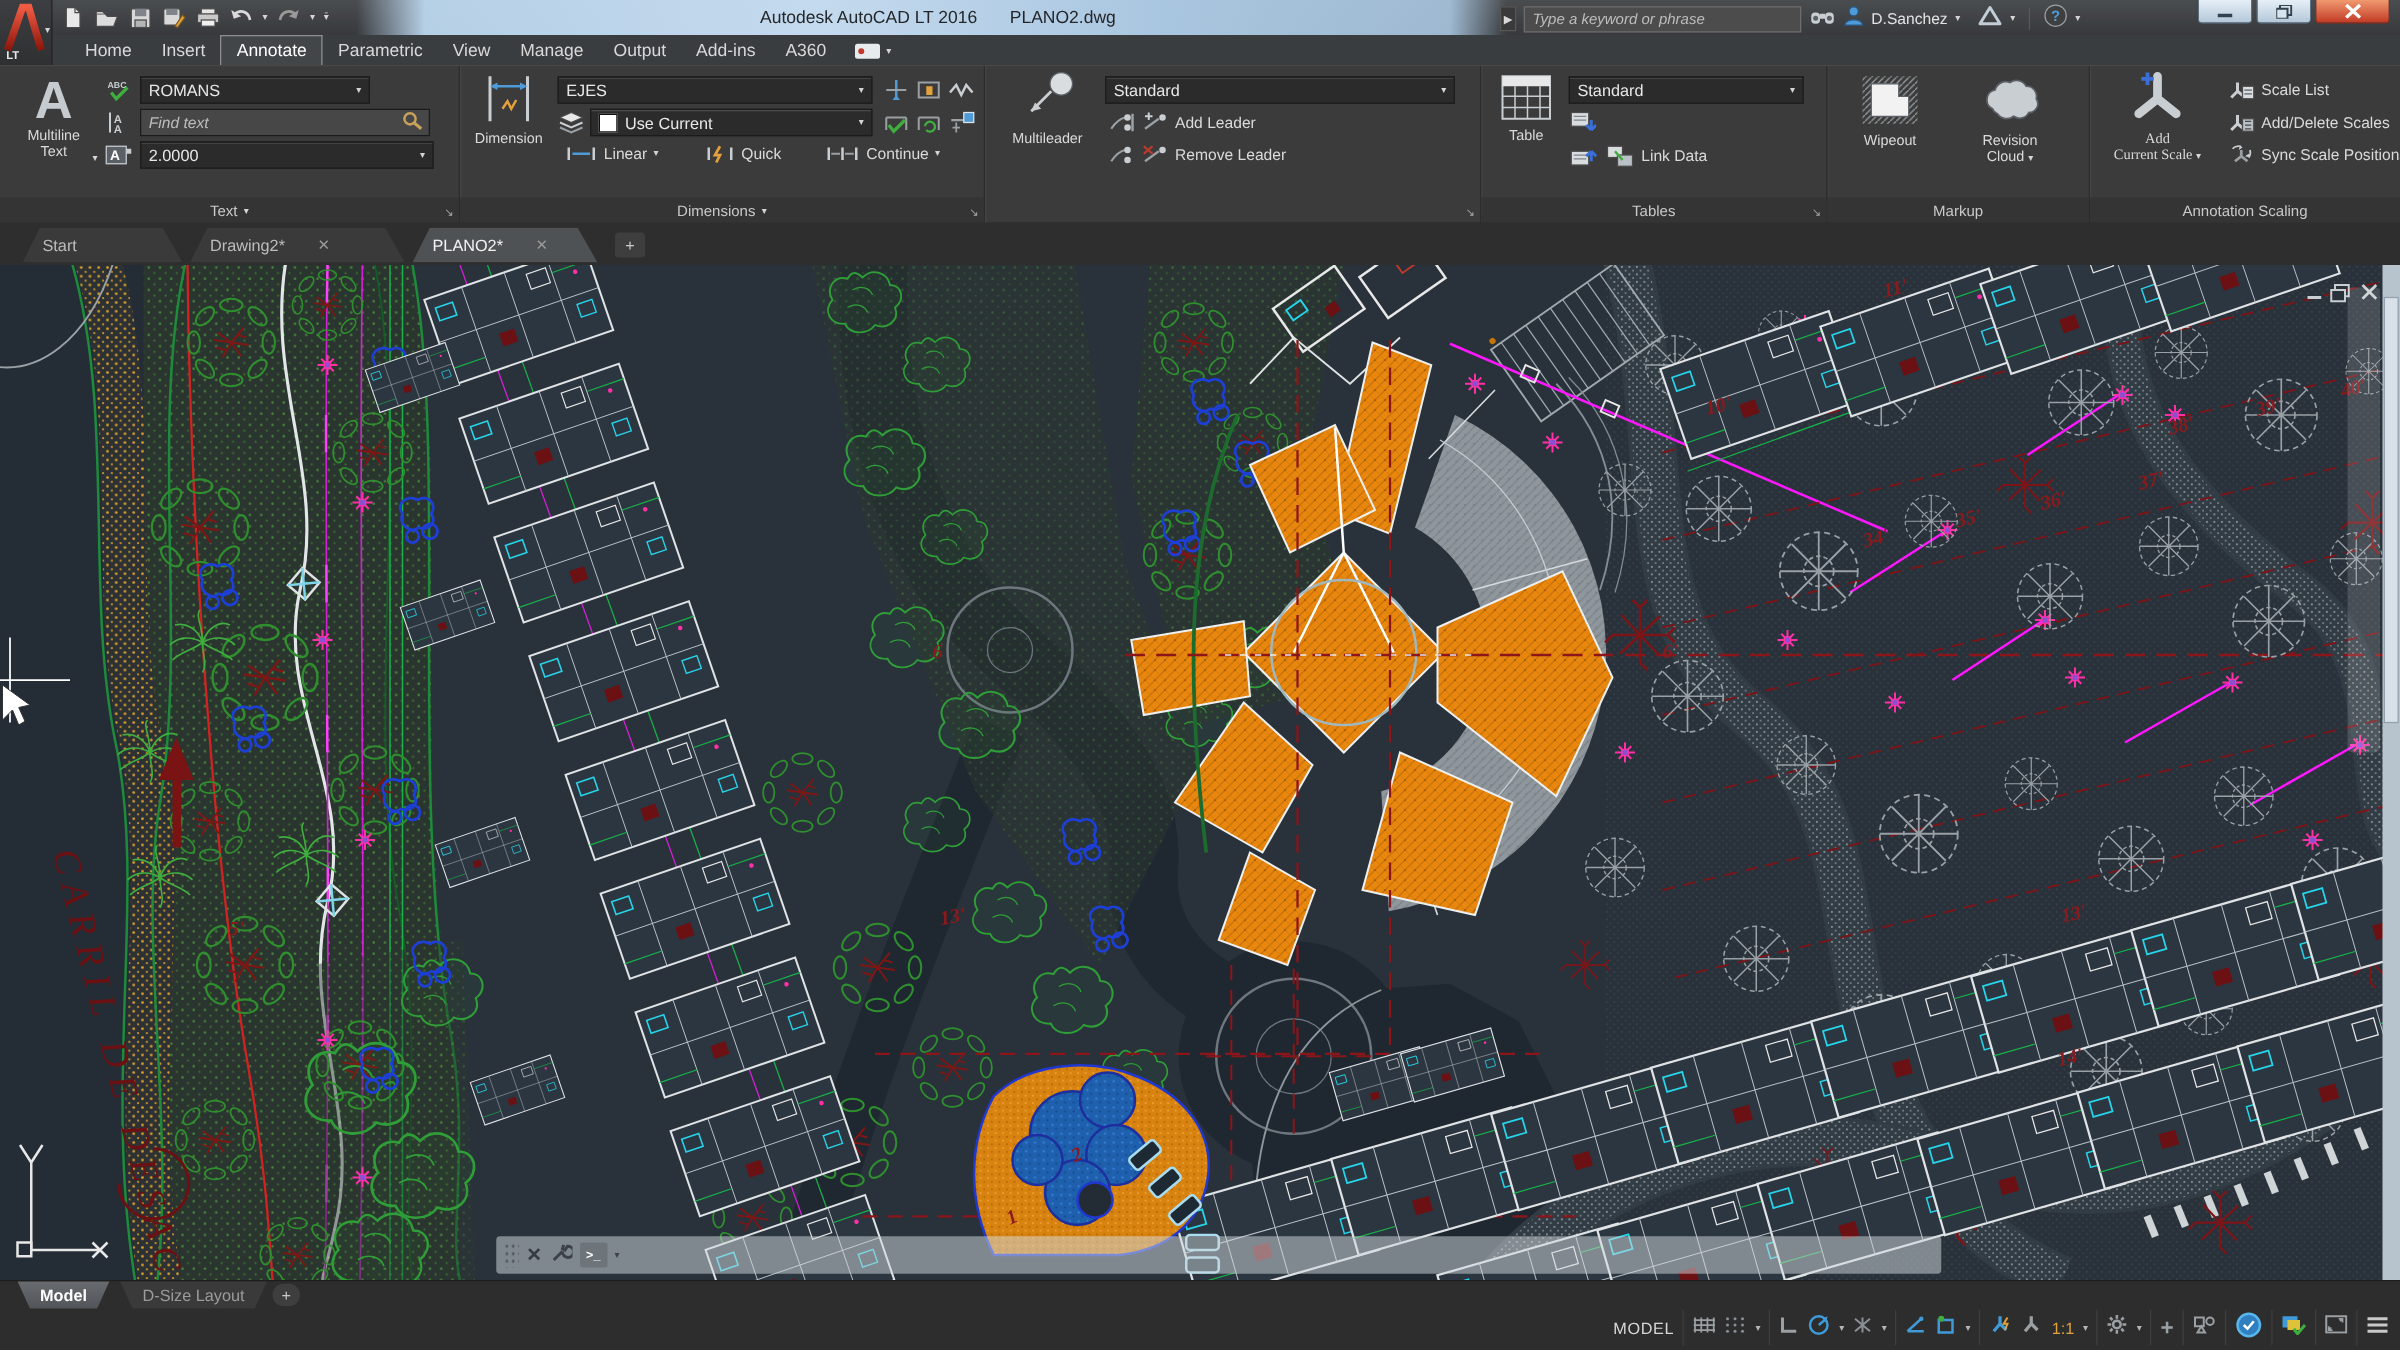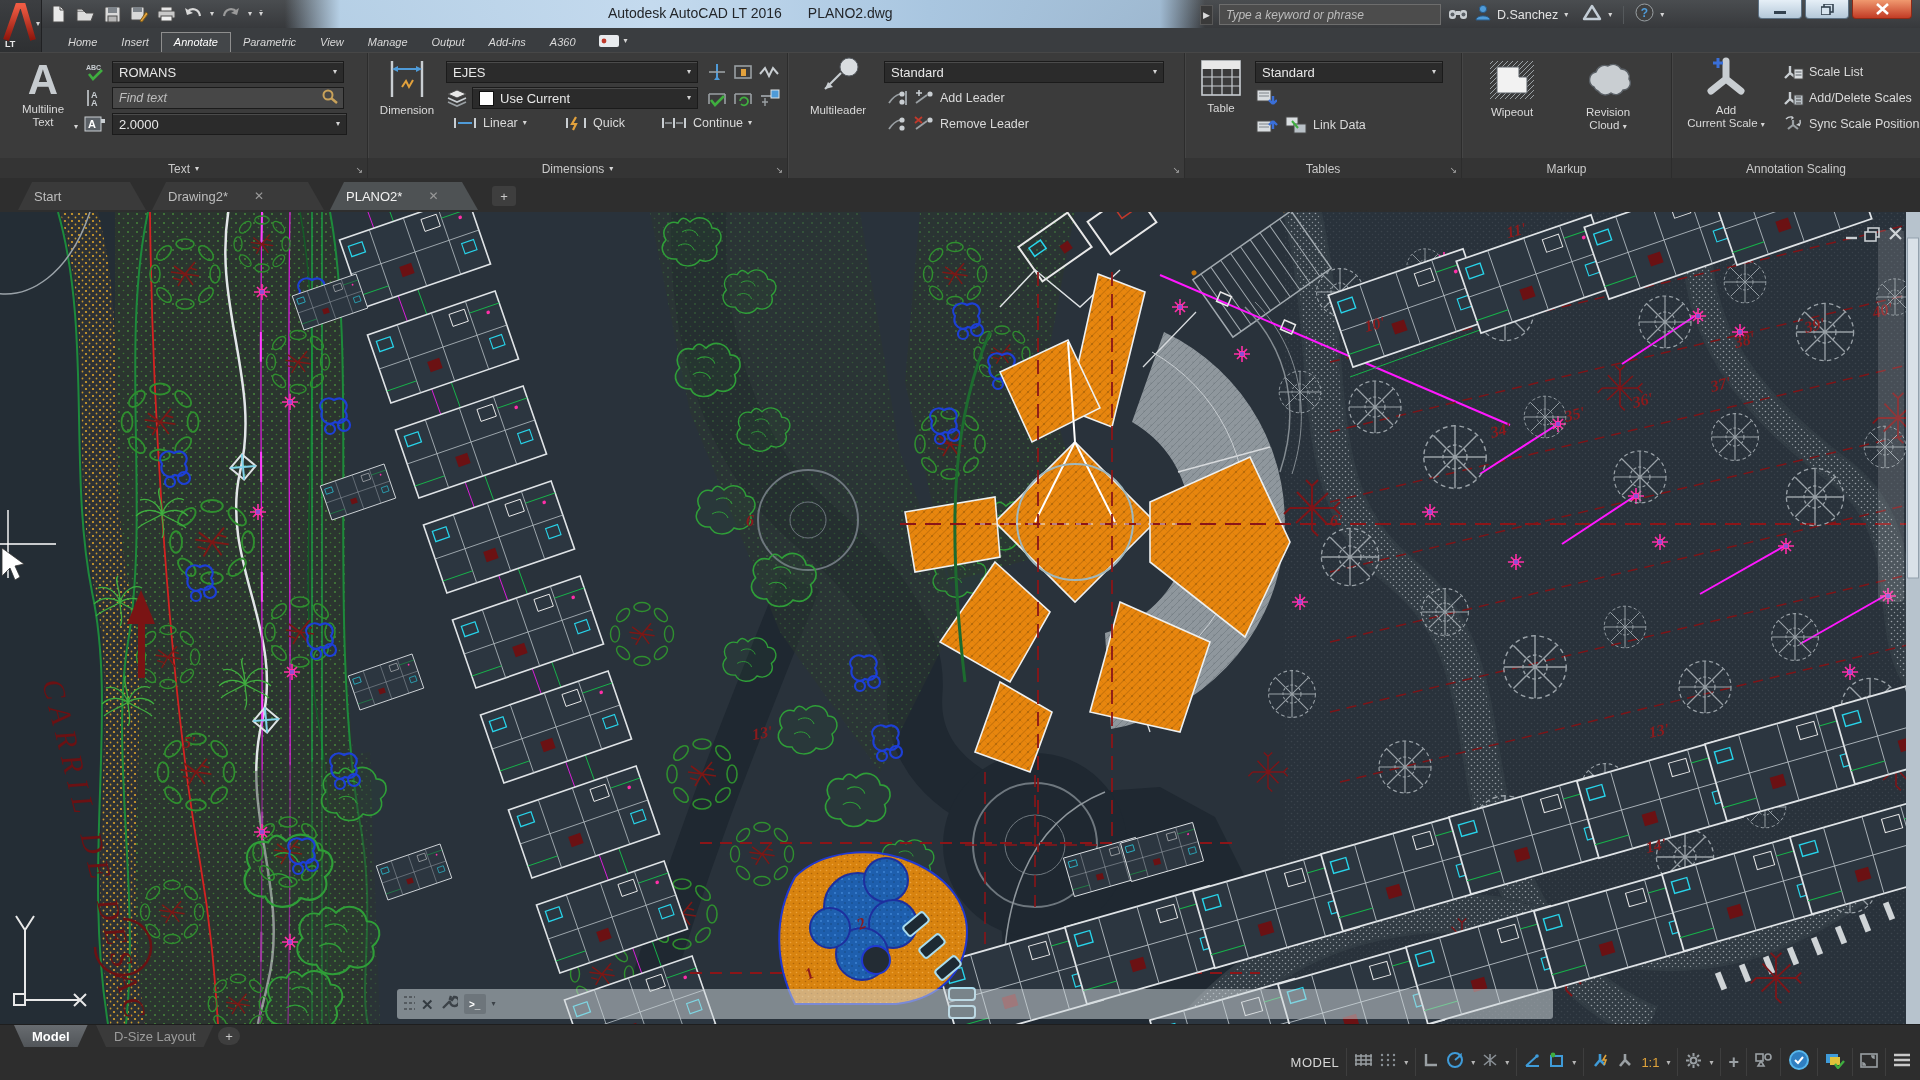--- a/index.html
+++ b/index.html
@@ -27,21 +27,21 @@
         background:linear-gradient(#e6eff7,#b4c8d9);display:flex;align-items:center;justify-content:center;cursor:pointer;}
   .wbtn.close{width:60px;background:linear-gradient(#f0996f,#c23b25);border-color:#8e2a17;}
   
   .logo{position:absolute;left:0;top:0;width:42px;height:52px;background:linear-gradient(#3c3e41,#2e3032);
         z-index:30;border-right:1px solid #202123;cursor:pointer;}
   .logo .lt{position:absolute;left:5px;bottom:3px;color:#e8e8e8;font-size:9px;font-weight:bold;}
   .logo .lcaret{position:absolute;right:1px;top:20px;}
   
   .menubar{position:absolute;left:0;top:28px;width:1920px;height:24px;background:#3a3d40;display:flex;
            align-items:flex-end;padding-left:56px;}
-  .mtab{color:#d9d9d9;font-size:11px;padding:3px 12px 4px;cursor:pointer;white-space:nowrap;font-style:italic;}
+  .mtab{color:#d9d9d9;font-size:14px;padding:3px 12px 4px;cursor:pointer;white-space:nowrap;}
   .mtab.active{border:1px solid #8e8e8e;border-bottom:none;background:#434649;color:#fff;}
   .mext{display:flex;align-items:center;gap:4px;padding:2px 10px 4px;cursor:pointer;}
   
   .ribbon{position:absolute;left:0;top:52px;width:1920px;height:126px;background:#3b3b3b;border-top:1px solid #474747;}
   .rpanel{position:absolute;top:0;height:126px;border-right:1px solid #2c2c2c;box-shadow:1px 0 0 #454545;}
   .plabel{position:absolute;left:0;right:0;bottom:0;height:21px;background:#343434;color:#c9c9c9;
           font-size:12px;display:flex;align-items:center;justify-content:center;gap:5px;cursor:pointer;}
   .launcher{position:absolute;right:4px;bottom:4px;font-size:9px;color:#a9a9a9;cursor:pointer;}
   .bigbtn{position:absolute;display:flex;flex-direction:column;align-items:center;color:#dadada;font-size:11.5px;
           line-height:13px;text-align:center;cursor:pointer;}
@@ -250,21 +250,21 @@
             <text x="6" y="18" font-size="9" fill="#c9ced2" font-weight="bold" font-family="Liberation Sans,sans-serif">A</text>
           </svg>
         </span>
       <span class="mi" style="position:absolute;left:84px;top:60px;">
           <svg width="22" height="20">
             <rect x="1" y="3" width="16" height="14" fill="#5a6066" stroke="#c9ced2"></rect>
             <text x="4" y="14" font-size="11" fill="#fff" font-weight="bold" font-family="Liberation Sans,sans-serif">A</text>
             <rect x="17" y="5" width="4" height="4" fill="#c9ced2"></rect>
           </svg>
         </span>
-      <div class="combo" style="left:112px;top:8px;width:232px;">
+      <div class="combo" style="left:112px;top:8px;width:184px;">
           <span class="cv">ROMANS</span>
           <span class="caret">▾</span>
         </div>
       <div class="ftext" style="left:112px;top:34px;width:232px;">
         <input placeholder="Find text" style="">
         <span><svg width="18" height="16">
               <circle cx="7" cy="7" r="4.5" fill="none" stroke="#c9a25a" stroke-width="2"></circle>
               <path d="M10,10 L16,15" stroke="#c9a25a" stroke-width="2.4"></path>
             </svg></span>
       </div>
@@ -473,21 +473,21 @@
             </svg></span>
         <span>Revision</span>
         <span><span>Cloud</span> <span class="caret">▾</span></span>
       </div>
       <div class="plabel">
           <span>Markup</span>
         </div>
     </div>
 
     <div class="rpanel" style="left:1672px;width:248px;border-right:none;">
-      <div class="bigbtn" style="left:6px;top:4px;width:96px;">
+      <div class="bigbtn" style="left:6px;top:4px;width:96px;font-family:Liberation Serif, serif;">
         <span><svg width="50" height="44">
               <path d="M25,22 L25,4 M25,22 L10,34 M25,22 L40,34" stroke="#c9ced2" stroke-width="7" stroke-linecap="round"></path>
               <path d="M12,6 h10 M17,1 v10" stroke="#3a6fd8" stroke-width="3"></path>
             </svg></span>
         <span>Add</span>
         <span><span>Current Scale</span> <span class="caret">▾</span></span>
       </div>
       <div class="rrow" style="left:110px;top:10px;">
           <svg width="22" height="18">
             <path d="M8,10 L8,3 M8,10 L3,15 M8,10 L13,14" stroke="#c9ced2" stroke-width="2.4"></path>

